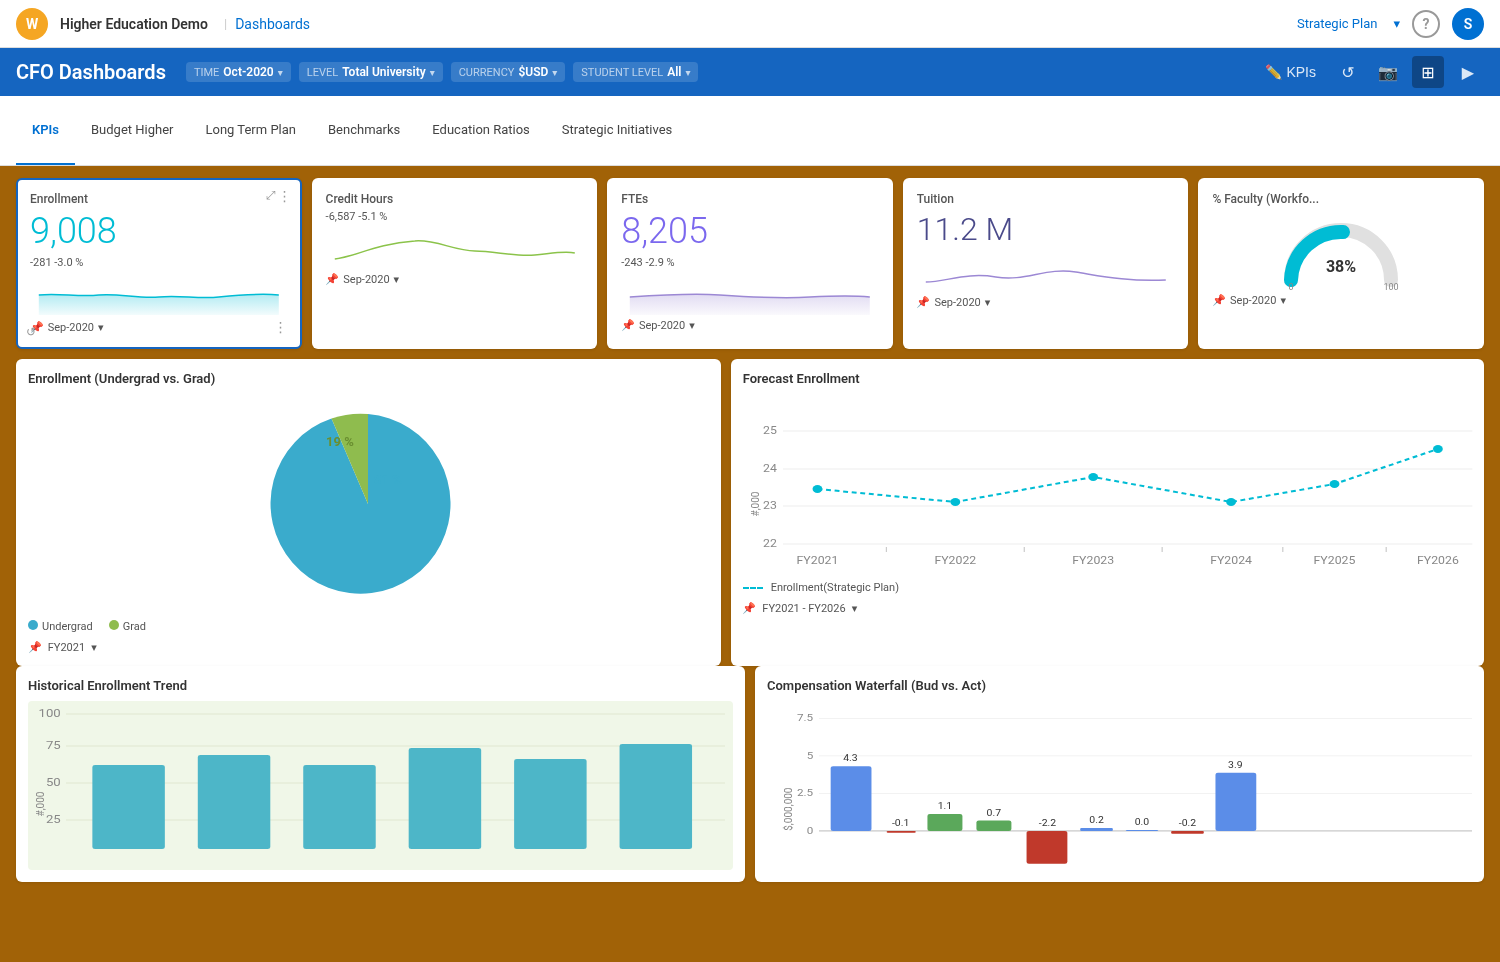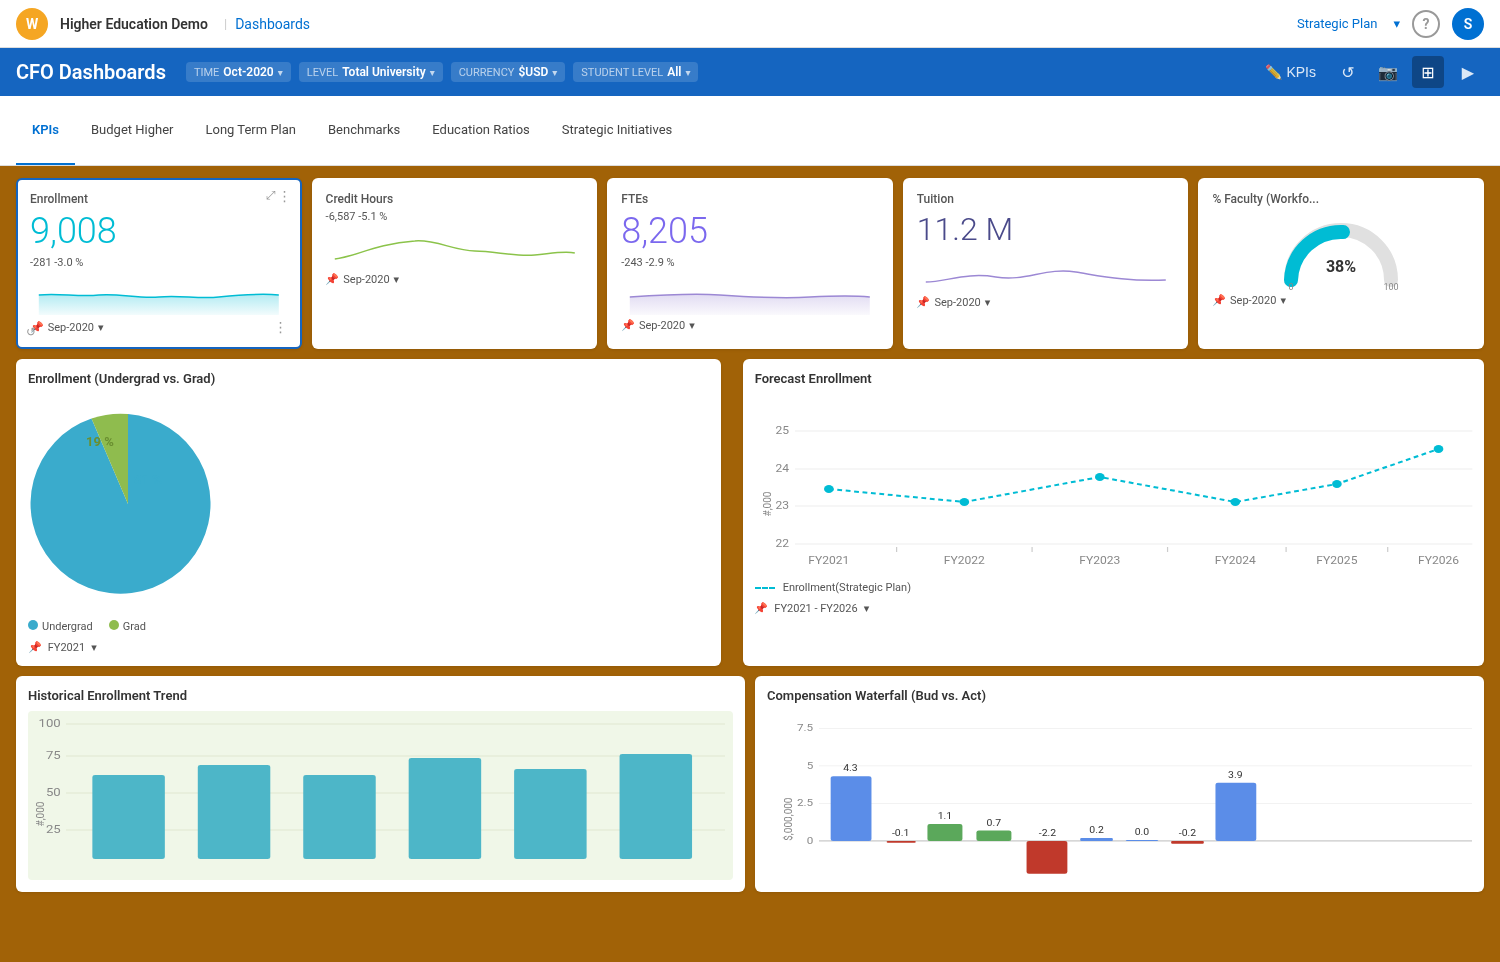--- a/index.html
+++ b/index.html
@@ -113,21 +113,21 @@
     .kpi-footer-date .pin { color: #0070d2; }
     .kpi-expand { position: absolute; top: 8px; right: 24px; color: #999; cursor: pointer; font-size: 12px; }
     .kpi-menu { position: absolute; top: 8px; right: 8px; color: #999; cursor: pointer; font-size: 14px; }
     .kpi-refresh { position: absolute; bottom: 8px; left: 8px; color: #999; cursor: pointer; font-size: 12px; }
 
     
     .gauge-container { display: flex; flex-direction: column; align-items: center; justify-content: center; height: 80px; }
     .gauge-svg { overflow: visible; }
 
     
-    .charts-row { display: flex; gap: 22px; margin-bottom: 10px; }
+    .charts-row { display: flex; gap: 10px; }
     .chart-card {
       background: #fff; border-radius: 6px; padding: 12px;
       box-shadow: 0 1px 3px rgba(0,0,0,0.1);
     }
     .chart-card.pie { flex: 0 0 48%; }
     .chart-card.line { flex: 1; }
     .chart-title { font-size: 13px; font-weight: 600; color: #333; margin-bottom: 8px; }
 
     
     .bottom-row { display: flex; gap: 10px; }
@@ -338,21 +338,21 @@
         </div>
       </div>
     </div>
 
   </div>
 
   <div class="charts-row">
 
     <div class="chart-card pie">
       <div class="chart-title">Enrollment (Undergrad vs. Grad)</div>
-      <div style="display:flex; align-items:center; justify-content:flex-start; padding: 10px 0;">
+      <div style="display:flex; align-items:center; justify-content:center; padding: 10px 0;">
         <svg width="200" height="200" viewBox="0 0 200 200">
 
           <path d="M100,100 L100,10 A90,90 0 1,1 63.5,14.5 Z" fill="#3aabcc"></path>
 
           <path d="M100,100 L63.5,14.5 A90,90 0 0,1 100,10 Z" fill="#8fbc4e"></path>
 
           <text x="120" y="80" text-anchor="middle" font-size="13" font-weight="bold" fill="#3aabcc">81 %</text>
           <text x="72" y="42" text-anchor="middle" font-size="13" font-weight="bold" fill="#6a8f30">19 %</text>
         </svg>
       </div>

